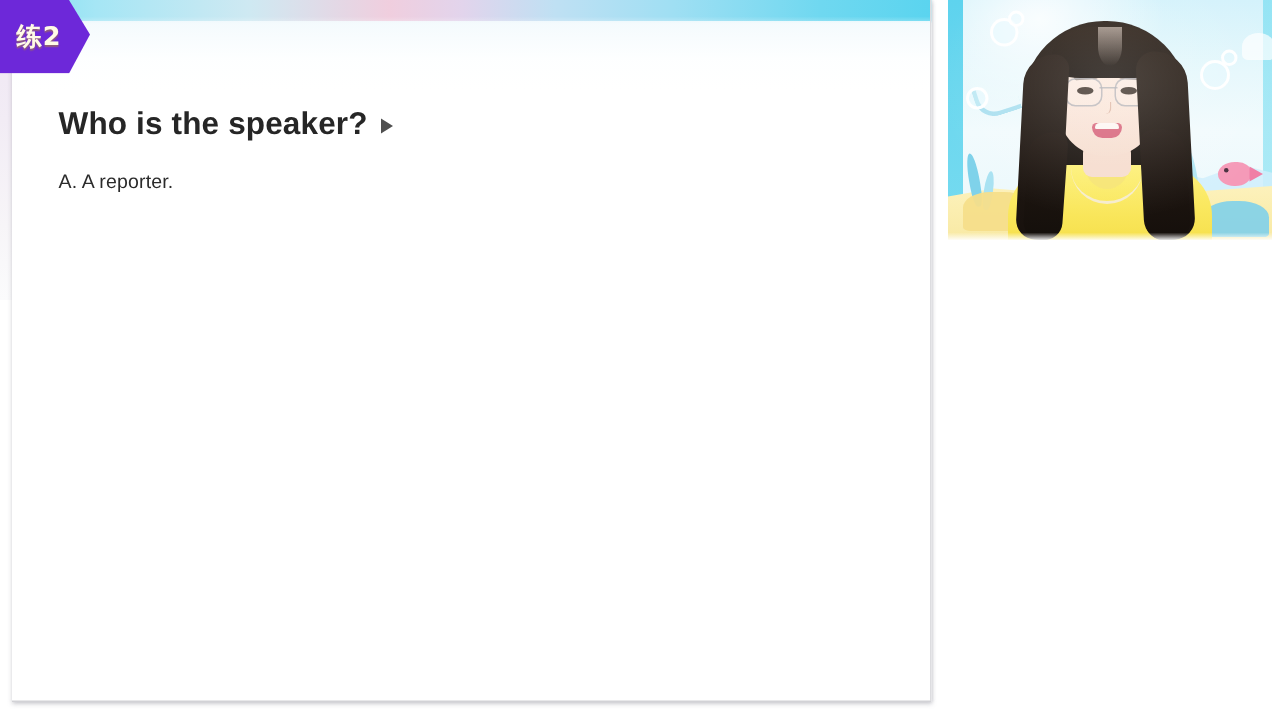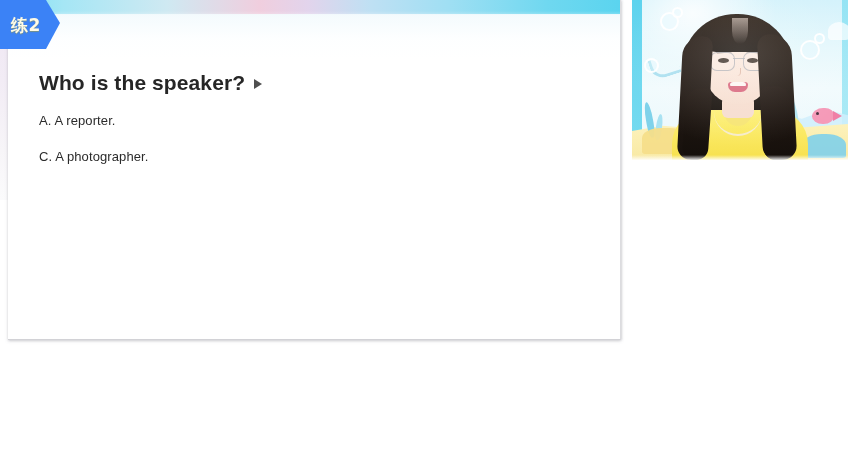--- a/index.html
+++ b/index.html
@@ -9,21 +9,21 @@
     background:#ffffff;
     font-family:"Liberation Sans","DejaVu Sans",sans-serif;
     overflow:hidden;
     position:relative;
   }
   #stage{position:absolute;left:0;top:0;width:848px;height:476px;background:#fff;overflow:hidden;}
 
   
   .slide{
     position:absolute;
-    left:8px;top:0;width:613px;height:340px;
+    left:8px;top:0;width:613px;height:468px;
     background:#ffffff;
     box-shadow:0 1px 3px rgba(120,120,135,.35), 1px 0 2px rgba(120,120,135,.18);
     overflow:hidden;
   }
   .slide-inner-border{
     position:absolute;inset:0;
     border-right:1px solid #dcdcdf;
     border-bottom:1px solid #d2d2d6;
     pointer-events:none;
   }
@@ -52,21 +52,21 @@
     background:linear-gradient(180deg,rgba(255,255,255,0) 0%,rgba(255,255,255,.82) 45%,#ffffff 100%);
   }
   .band-wash{
     position:absolute;left:0;top:14px;width:613px;height:46px;
     background:linear-gradient(180deg,rgba(243,250,253,.95) 0%,rgba(252,254,255,.6) 55%,rgba(255,255,255,0) 100%);
   }
 
   
   .badge{
     position:absolute;left:0;top:0;width:60px;height:49px;
-    background:#3b82f6;
+    background:#6d28d9;
     clip-path:polygon(0 0, 46px 0, 60px 23px, 46px 49px, 0 49px);
     display:flex;align-items:center;justify-content:flex-start;
     z-index:6;
   }
   .badge-text{
     color:#fffbe6;
     font-size:17px;
     font-weight:700;
     letter-spacing:.5px;
     padding-left:11px;
@@ -306,21 +306,20 @@
 
     <div class="content">
 
       <div class="q-row">
         <div class="q-title">Who is the speaker?</div>
         <div class="play-tri"></div>
       </div>
 
       <div class="options">
         <div class="option">A. A reporter.</div>
-        <div class="option">C. A photographer.</div>
       </div>
 
     </div>
 
     <div class="slide-inner-border"></div>
   </div>
 
   <div class="badge">
     <span class="badge-text">练2</span>
   </div>

